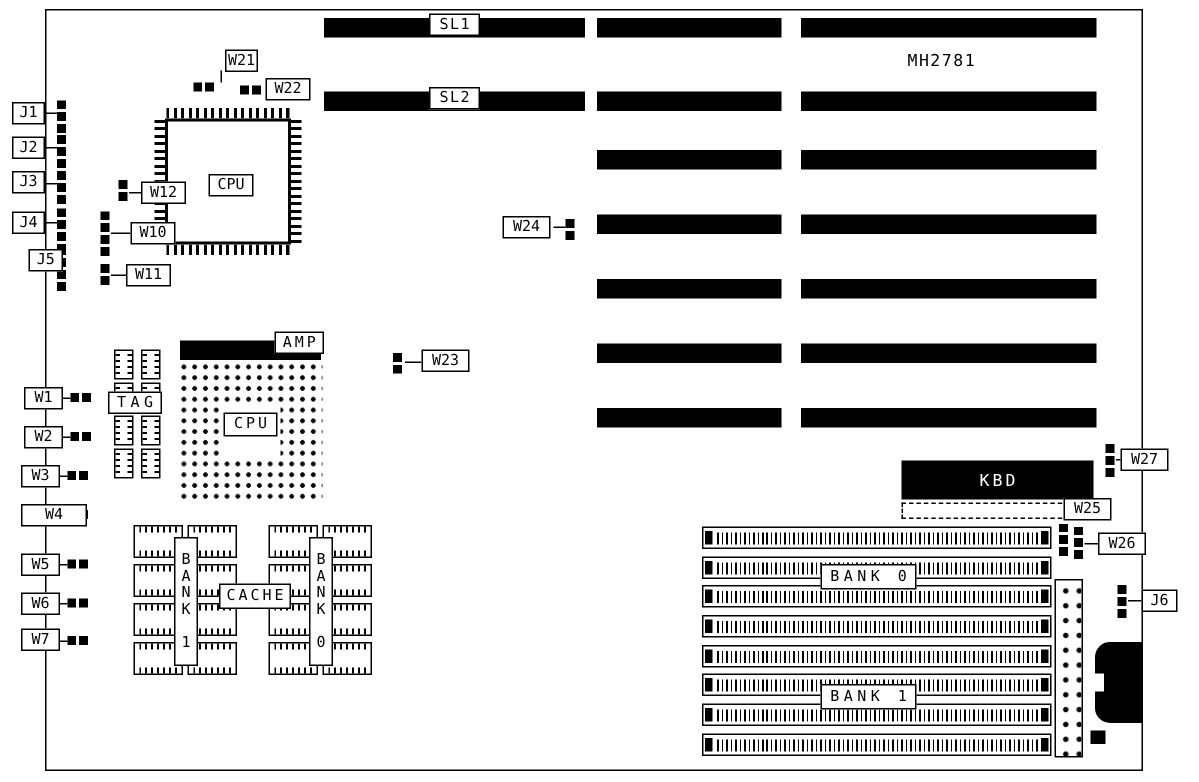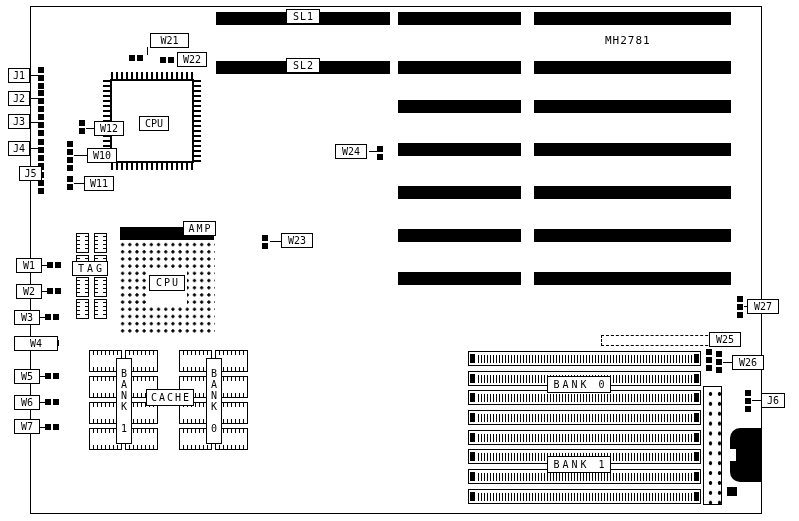--- a/index.html
+++ b/index.html
@@ -128,36 +128,37 @@
   <div class="lbl" style="left:14px;top:395px;width:26px">W6</div>
   <div class="lbl" style="left:14px;top:419px;width:26px">W7</div>
   <div class="hdrH" style="left:47px;top:262px;width:14px"></div>
   <div class="hdrH" style="left:47px;top:288px;width:14px"></div>
   <div class="hdrH" style="left:45px;top:314px;width:14px"></div>
   <div class="hdrH" style="left:45px;top:340px;width:14px"></div>
   <div class="hdrH" style="left:45px;top:373px;width:14px"></div>
   <div class="hdrH" style="left:45px;top:399px;width:14px"></div>
   <div class="hdrH" style="left:45px;top:424px;width:14px"></div>
 
-  <div class="lbl" style="left:150px;top:33px;width:39px">W21</div>
+  <div class="lbl" style="left:150px;top:33px;width:22px">W21</div>
   <div class="lbl" style="left:177px;top:52px;width:30px">W22</div>
   <div class="lbl" style="left:94px;top:121px;width:30px">W12</div>
   <div class="lbl" style="left:87px;top:148px;width:30px">W10</div>
   <div class="lbl" style="left:84px;top:176px;width:30px">W11</div>
   <div class="hdrH" style="left:129px;top:55px;width:14px"></div>
   <div class="hdrH" style="left:160px;top:57px;width:14px"></div>
   <div class="hdrV" style="left:79px;top:120px;height:14px"></div>
   <div class="hdrV" style="left:67px;top:141px;height:30px"></div>
   <div class="hdrV" style="left:67px;top:176px;height:14px"></div>
 
   <div class="lbl" style="left:281px;top:233px;width:32px">W23</div>
   <div class="hdrV" style="left:262px;top:235px;height:14px"></div>
   <div class="lbl" style="left:335px;top:144px;width:32px">W24</div>
   <div class="hdrV" style="left:377px;top:146px;height:14px"></div>
 
+  <div class="chip sp2" style="left:601px;top:307px;width:128px;height:26px">KBD</div>
   <div class="dashedbox" style="left:601px;top:335px;width:127px;height:11px"></div>
 
   <div class="lbl" style="left:747px;top:299px;width:32px">W27</div>
   <div class="hdrV" style="left:737px;top:296px;height:22px"></div>
   <div class="lbl" style="left:709px;top:332px;width:32px">W25</div>
   <div class="lbl" style="left:732px;top:355px;width:32px">W26</div>
   <div class="hdrV" style="left:706px;top:349px;height:22px"></div>
   <div class="hdrV" style="left:716px;top:351px;height:22px"></div>
   <div class="lbl" style="left:761px;top:393px;width:24px">J6</div>
   <div class="hdrV" style="left:745px;top:390px;height:22px"></div>

